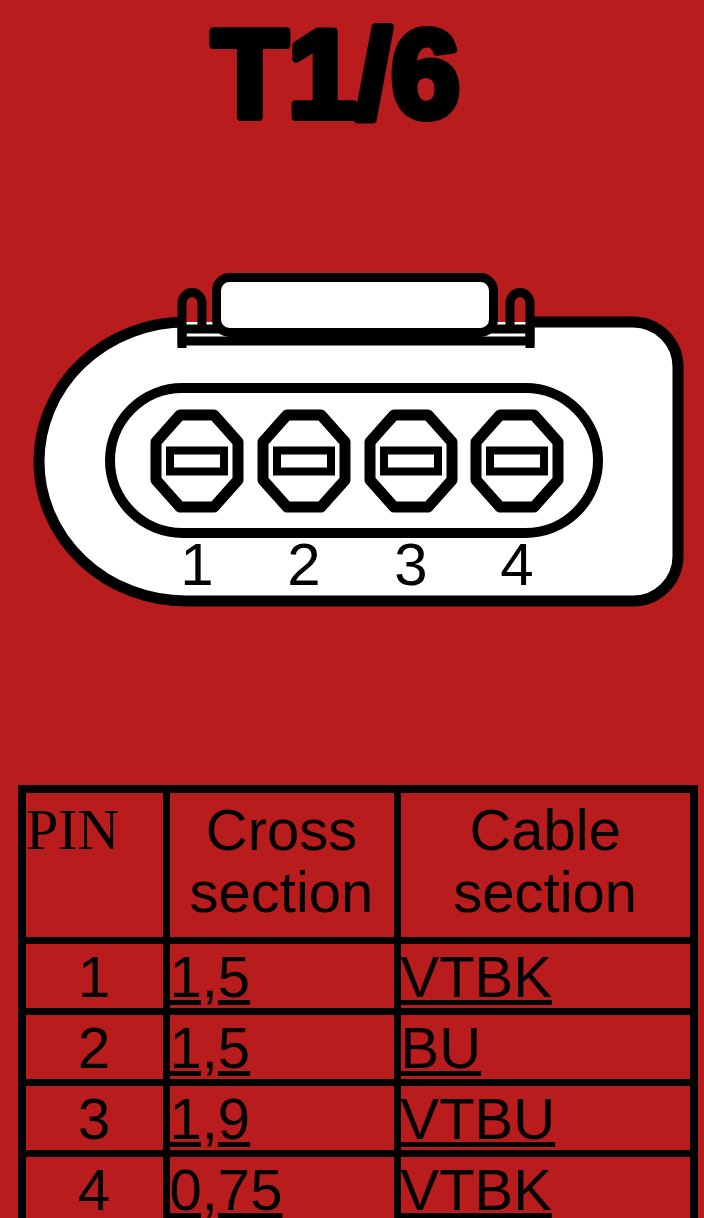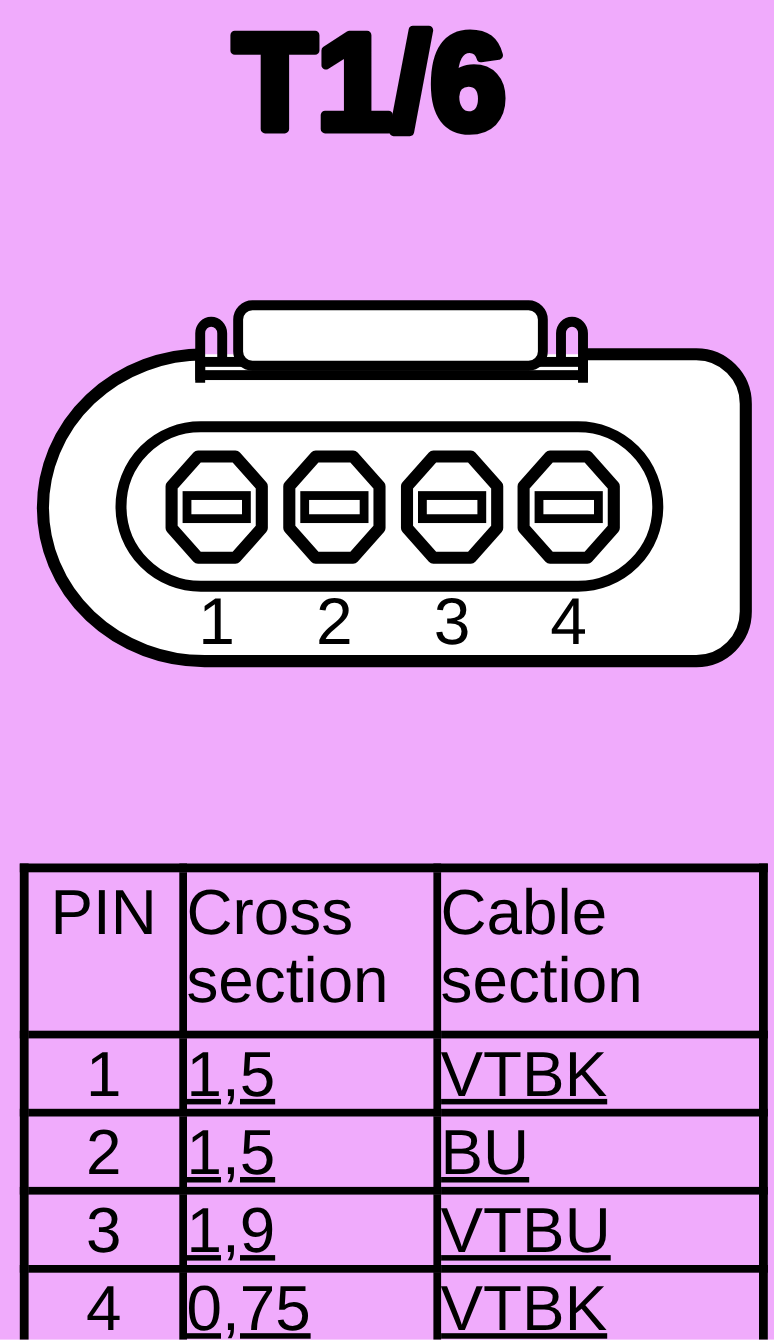--- a/index.html
+++ b/index.html
@@ -4,21 +4,21 @@
 <style>
   html, body {
     margin: 0;
     padding: 0;
     background: #ffffff;
   }
   #page {
     position: relative;
     width: 704px;
     height: 1218px;
-    background: #f0abfc;
+    background: #b91c1c;
     font-family: "Liberation Sans", sans-serif;
     color: #000000;
     overflow: hidden;
   }
   #diagram-svg {
     position: absolute;
     top: 0;
     left: 0;
   }
   .ink-stroke   { fill: none; stroke: #000; }
@@ -40,22 +40,22 @@
     border: 7px solid #000;
     overflow: hidden;
     font-weight: normal;
     vertical-align: top;
     padding: 0;
   }
   table.pin-table { border: 8px solid #000; }
   table.pin-table thead th { height: 138px; padding-top: 6px; }
   table.pin-table tbody td { height: 59px; padding-top: 2px; }
 
-  th.col-pin      { text-align: center; padding-left: 8px; }
-  th.col-center   { text-align: left; }
+  th.col-pin      { text-align: left; padding-left: 8px; font-family: Liberation Serif, serif; }
+  th.col-center   { text-align: center; }
   td.cell-pin     { text-align: center; }
   td.cell-left    { text-align: left; padding-left: 12px; text-decoration: underline; }
 </style>
 </head>
 <body>
 
 <div id="page">
 
   <svg id="diagram-svg" width="704" height="660" viewBox="0 0 704 660">
     <defs>

